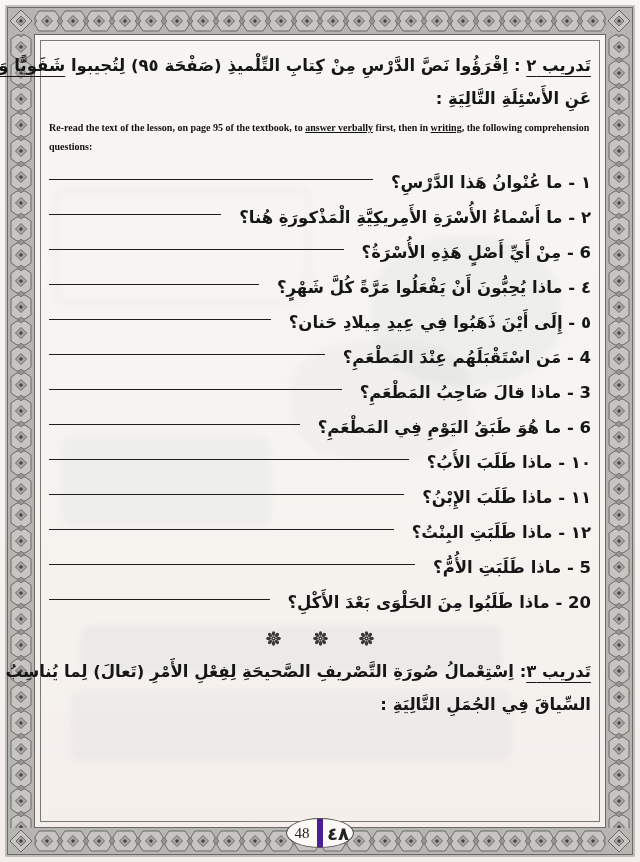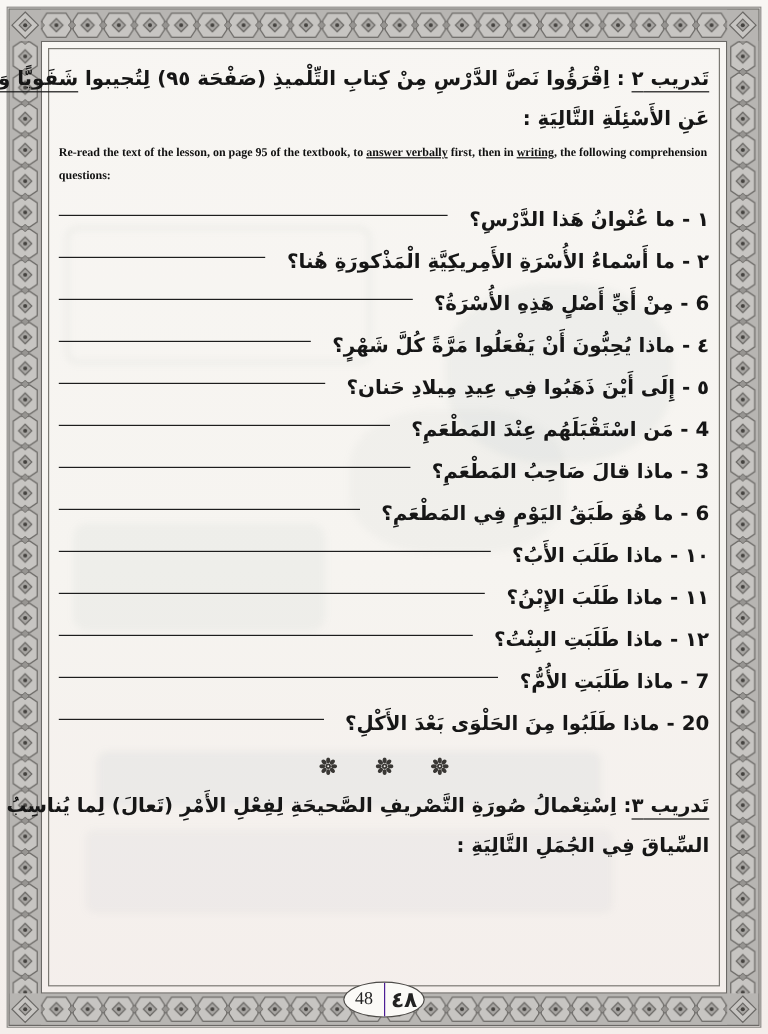--- a/index.html
+++ b/index.html
@@ -64,21 +64,21 @@
     position: absolute; left: 286px; top: 818px;
     width: 68px; height: 30px;
     background: #fbfaf7;
     border: 1.2px solid #4d4b48;
     border-radius: 50%;
     display: flex; align-items: stretch;
     box-sizing: border-box;
     z-index: 3;
   }
   .pn-cell { flex: 1; display: flex; align-items: center; justify-content: center; }
-  .pn-w { border-right: 1px solid #4c1d95; font-family: "Liberation Serif", serif; font-size: 15px; color: #222; }
+  .pn-w { border-right: 6px solid #4c1d95; font-family: "Liberation Serif", serif; font-size: 15px; color: #222; }
   .pn-a { font-family: "DejaVu Sans", sans-serif; font-size: 18px; font-weight: bold; color: #222; }
 </style>
 </head>
 <body>
 
 <div class="page">
 
   <svg class="frame" width="640" height="862" viewBox="0 0 640 862" aria-hidden="true">
     <defs>
       <g id="tileH">
@@ -186,21 +186,21 @@
         </div>
       <div class="qrow">
           <span class="qtext">١١ - ماذا طَلَبَ الإِبْنُ؟</span>
           <span class="qblank"></span>
         </div>
       <div class="qrow">
           <span class="qtext">١٢ - ماذا طَلَبَتِ البِنْتُ؟</span>
           <span class="qblank"></span>
         </div>
       <div class="qrow">
-          <span class="qtext">7 - ماذا طَلَبَتِ الأُمُّ؟</span>
+          <span class="qtext">5 - ماذا طَلَبَتِ الأُمُّ؟</span>
           <span class="qblank"></span>
         </div>
       <div class="qrow">
           <span class="qtext">20 - ماذا طَلَبُوا مِنَ الحَلْوَى بَعْدَ الأَكْلِ؟</span>
           <span class="qblank"></span>
         </div>
     </div>
 
     <div class="separator">
       <svg width="15" height="15" viewBox="0 0 18 18">

